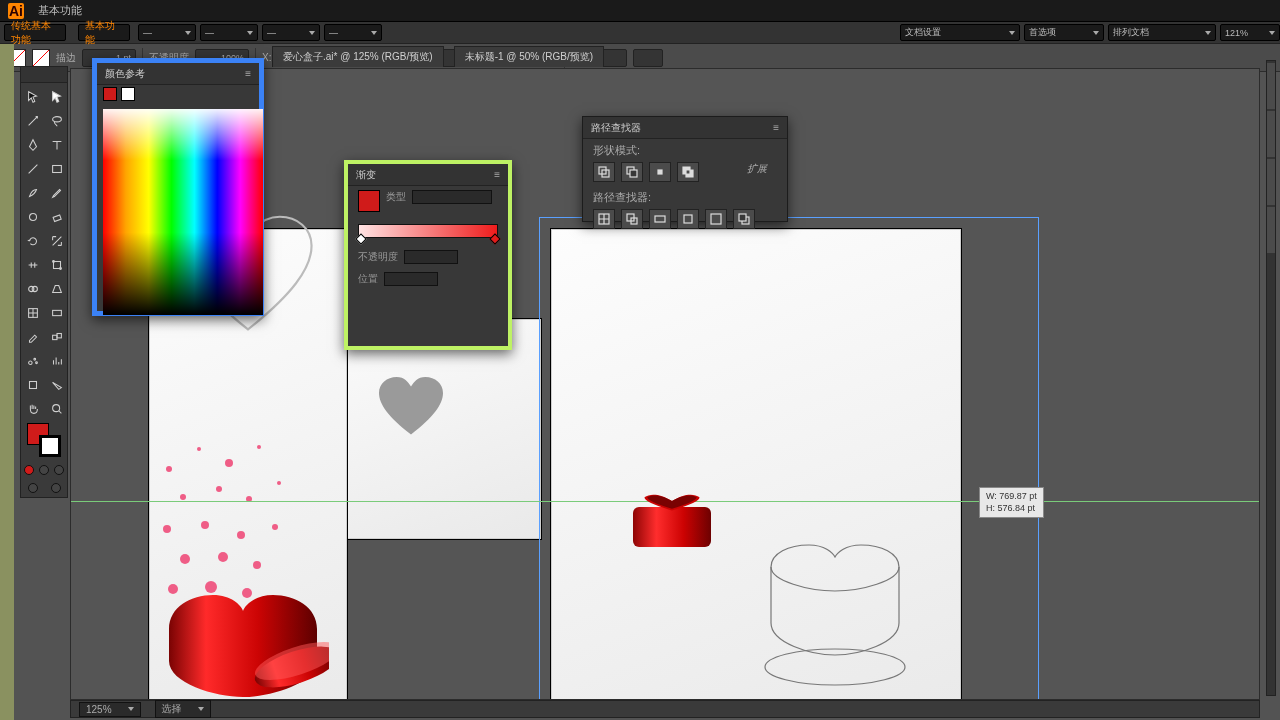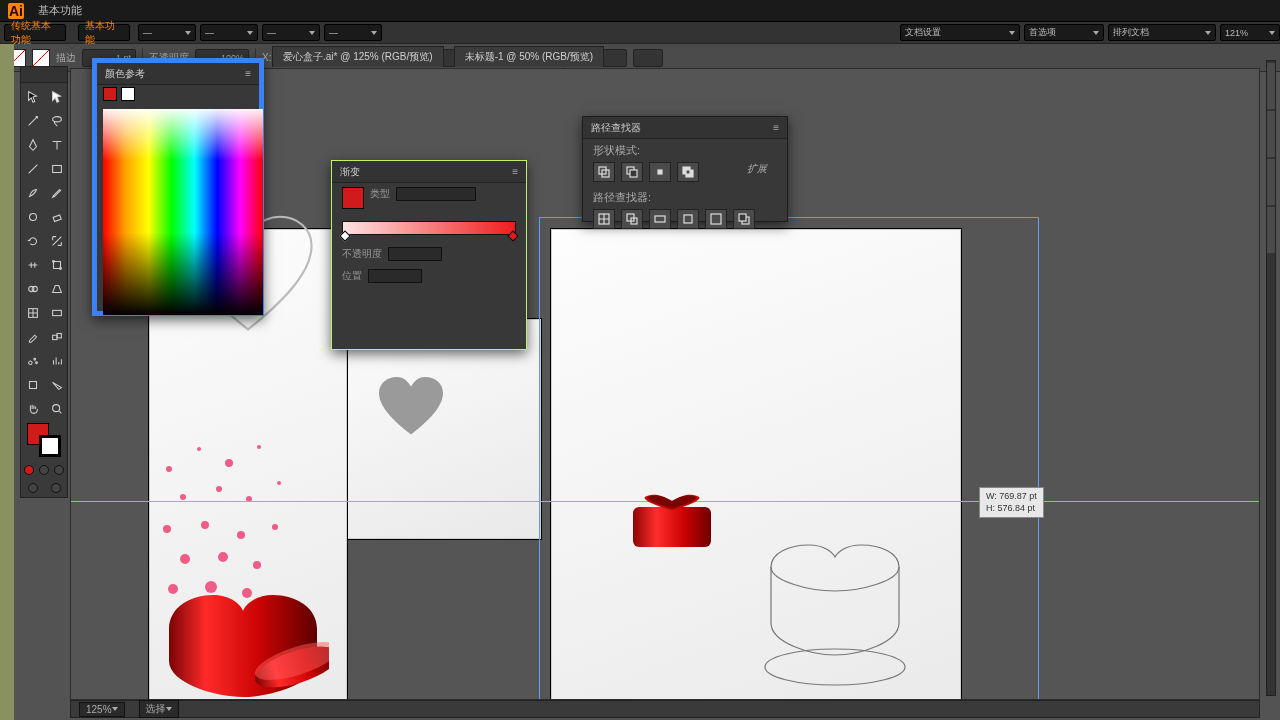--- a/index.html
+++ b/index.html
@@ -58,21 +58,21 @@
     background:
       linear-gradient(to bottom, rgba(0,0,0,0) 0%, rgba(0,0,0,0) 60%, rgba(0,0,0,1) 100%),
       linear-gradient(to right, red,orange,yellow,lime,cyan,blue,magenta,red);
   }
   .spectrum::before{content:"";position:absolute;inset:0;background:linear-gradient(to bottom, rgba(255,255,255,.95) 0%, rgba(255,255,255,0) 25%);}
   .swatches-row{position:absolute;top:24px;left:6px;display:flex;gap:4px;}
   .sw{width:14px;height:14px;border:1px solid #000;}
   .sw.red{background:#d01b1a;} .sw.wht{background:#fff;}
 
   
-  .panel.grad { position:absolute; left:331px; top:160px; width:196px; height:190px; background:#383838; border:1px solid #bef264; box-shadow:0 4px 12px rgba(0,0,0,.6); }
+  .panel.grad { position:absolute; left:344px; top:160px; width:168px; height:190px; background:#383838; border:4px solid #bef264; box-shadow:0 4px 12px rgba(0,0,0,.6); }
   .grad .row { display:flex; gap:6px; padding:4px 10px; font-size:10px; color:#999; }
   .grad .thumb { width:22px; height:22px; background:#d01b1a; border:1px solid #000; }
   .grad .thumb.diag { background:linear-gradient(135deg,#fff 0 48%,red 48% 52%,#fff 52%);}
   .grad .field { background:#2a2a2a; border:1px solid #111; height:14px; width:54px; }
   .grad .bar { margin:8px 10px; height:14px; background:linear-gradient(to right,#ffe3e3,#ef1c1c); border:1px solid #111; position:relative;}
   .grad .bar .stop{position:absolute;bottom:-6px;width:8px;height:8px;background:#fff;border:1px solid #000;transform:rotate(45deg);}
   .grad .bar .stop.s1{left:-2px;} .grad .bar .stop.s2{right:-2px;background:#e01b1b;}
 
   
   .panel.pf { position:absolute; left:582px; top:116px; width:206px; height:106px; background:#383838; border:1px solid #1c1c1c; box-shadow:0 4px 12px rgba(0,0,0,.6); }
@@ -112,21 +112,21 @@
 
   
   .drag-info { position:absolute; left:908px; top:418px; background:#e8e8e8; color:#333; border:1px solid #888; font-size:9px; padding:3px 6px; line-height:1.3; white-space:nowrap;}
 
   
   .right-dock { position:absolute; right:4px; top:60px; width:10px; bottom:24px; background:#333; border:1px solid #222;}
   .right-dock .tab{width:8px;height:46px;margin:2px auto;background:#4b4b4b;}
 
   
   .statusbar{position:absolute;left:70px;right:20px;bottom:2px;height:18px;background:#3a3a3a;border:1px solid #222;display:flex;align-items:center;font-size:10px;color:#aaa;gap:14px;padding:0 8px;}
-  .sb-field{background:#2a2a2a;border:1px solid #111;padding:1px 6px;display:flex;align-items:center;gap:0;}
+  .sb-field{background:#2a2a2a;border:1px solid #111;padding:1px 6px;display:flex;align-items:center;gap:16px;}
 </style>
 </head>
 <body>
 
 <div class="app">
   <div class="left-strip"></div>
 
   <div class="titlebar">
     <div class="app-icon">Ai</div>
     <div class="title">基本功能</div>

